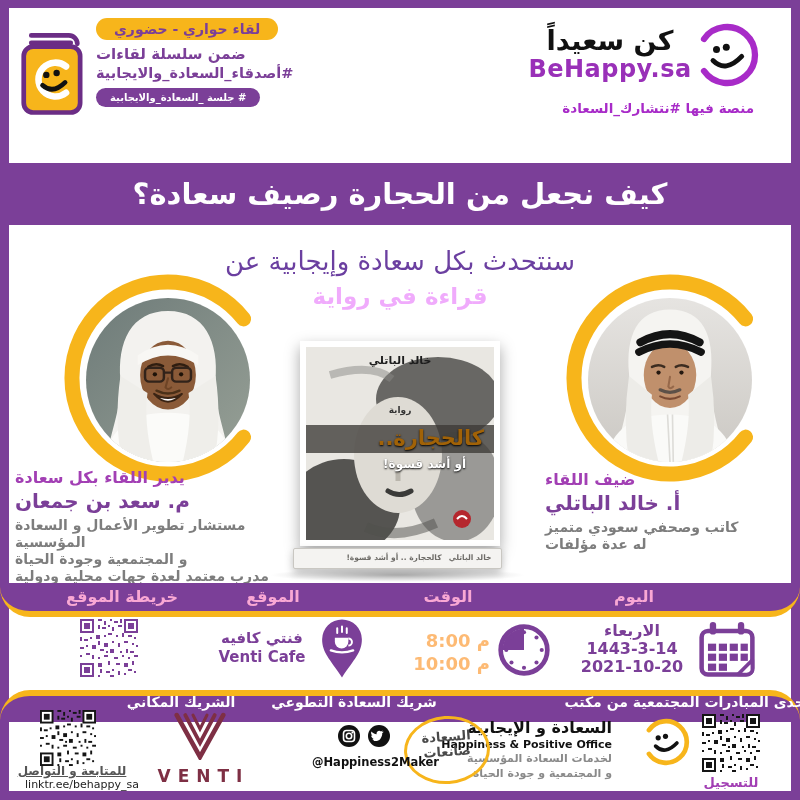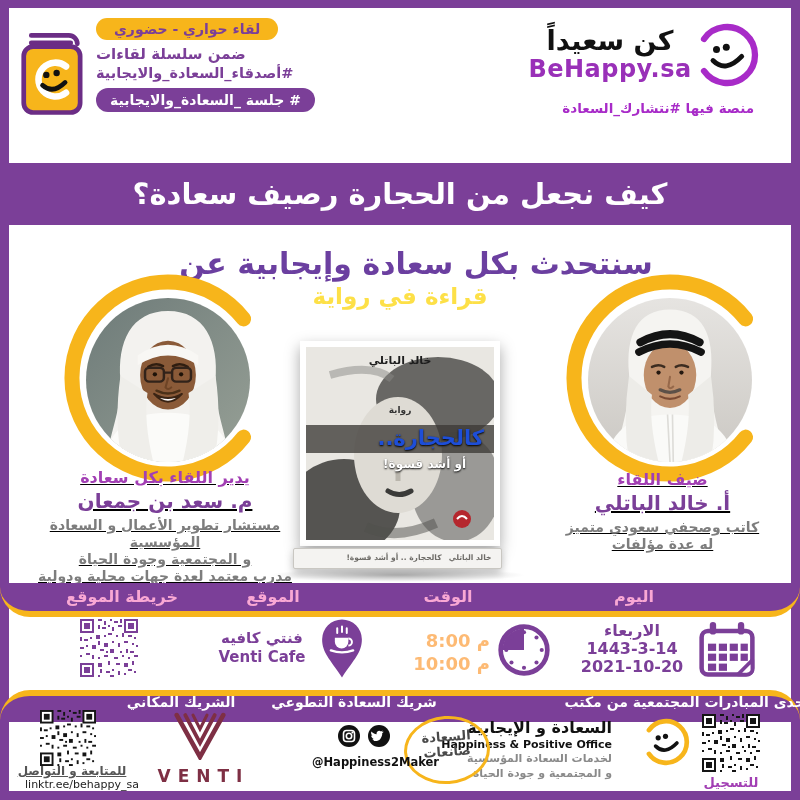--- a/index.html
+++ b/index.html
@@ -9,57 +9,57 @@
   .abs{position:absolute;}
   .rtl{direction:rtl;unicode-bidi:isolate;}
   .ltr{direction:ltr;unicode-bidi:isolate;}
 
   
   .badge-col{left:96px;top:18px;width:250px;text-align:left;}
   .pill-yellow{display:inline-block;background:#F7B51B;color:#7B3F98;font-weight:bold;font-size:14px;
     padding:3px 18px;border-radius:14px;}
   .series-line{color:#7B3F98;font-weight:bold;font-size:15px;margin-top:5px;}
   .series-tag{color:#7B3F98;font-weight:bold;font-size:14.5px;margin-top:2px;}
-  .pill-purple{display:inline-block;background:#7B3F98;color:#fff;font-weight:bold;font-size:14px;
+  .pill-purple{display:inline-block;background:#7B3F98;color:#fff;font-weight:bold;font-size:10px;
     padding:4px 14px;border-radius:15px;margin-top:7px;}
   .brand-text{left:524px;top:26px;width:172px;text-align:center;}
   .brand-ar{color:#111;font-weight:bold;font-size:27px;line-height:30px;}
   .brand-en{color:#9930B8;font-weight:bold;font-size:24px;line-height:26px;letter-spacing:0.5px;}
   .brand-tag{left:480px;top:100px;width:274px;text-align:right;color:#A82BC8;font-weight:bold;font-size:13.5px;}
 
   
   .banner{left:0;top:163px;width:800px;height:62px;background:#7B3F98;color:#fff;font-weight:bold;
     font-size:29px;line-height:62px;text-align:center;}
 
   
-  .intro1{left:136px;top:246px;width:560px;color:#6B3FA0;font-weight:bold;font-size:30px;text-align:center;}
-  .intro2{left:120px;top:283px;width:560px;color:#fde047;font-weight:bold;font-size:23px;text-align:center;}
+  .intro1{left:120px;top:246px;width:560px;color:#6B3FA0;font-weight:normal;font-size:26px;text-align:center;}
+  .intro2{left:120px;top:283px;width:560px;color:#f0abfc;font-weight:bold;font-size:23px;text-align:center;}
 
   
   .profile-wrap{width:220px;height:220px;}
   .host-wrap{left:58px;top:268px;}
   .guest-wrap{left:560px;top:268px;}
   .photo-circle{position:absolute;left:28px;top:30px;width:164px;height:164px;border-radius:50%;overflow:hidden;}
   .ring-svg{position:absolute;left:0;top:0;}
 
   
-  .person-block{text-align:center;text-decoration:underline;}
+  .person-block{text-align:left;}
   .host-block{left:15px;top:468px;width:300px;}
   .guest-block{left:545px;top:470px;width:235px;}
   .person-role{color:#A23FB4;font-weight:bold;font-size:16px;}
   .person-name{color:#7B3F98;font-weight:bold;font-size:20px;margin-top:2px;}
   .person-desc{color:#7d7d7d;font-weight:bold;font-size:14px;line-height:17px;margin-top:4px;}
 
   
   .book-cover{left:300px;top:341px;width:188px;height:193px;border:6px solid #fff;
     box-shadow:0 6px 14px rgba(0,0,0,0.35);background:#e9e7e2;}
   .cover-author{left:0;top:7px;width:188px;text-align:center;color:#1d1d1d;font-weight:bold;font-size:11px;}
   .cover-genre{left:0;top:58px;width:188px;text-align:center;color:#333;font-size:9px;font-weight:bold;}
   .cover-band{left:0;top:78px;width:188px;height:28px;background:rgba(60,58,54,0.78);}
-  .cover-title{left:0;top:79px;width:178px;color:#1d4ed8;font-weight:bold;font-size:21px;
+  .cover-title{left:0;top:79px;width:178px;color:#a16207;font-weight:bold;font-size:21px;
     text-shadow:0 1px 2px #000;}
   .cover-sub{left:0;top:110px;width:160px;text-align:right;color:#fff;font-weight:bold;font-size:12px;
     text-shadow:0 1px 2px #000;}
   .flat-book{left:293px;top:548px;width:207px;height:19px;background:#f4f3f1;border:1px solid #c9c7c2;
     border-radius:2px;box-shadow:0 4px 8px rgba(0,0,0,0.25);}
   .spine-title{left:40px;top:4px;width:120px;text-align:center;color:#6e6c68;font-size:7.5px;font-weight:bold;}
   .spine-author{left:150px;top:4px;width:52px;text-align:center;color:#6e6c68;font-size:7.5px;font-weight:bold;}
   .book-shadow{left:270px;top:568px;width:255px;height:14px;border-radius:50%;
     background:radial-gradient(closest-side,rgba(0,0,0,0.28),rgba(0,0,0,0));}
 

